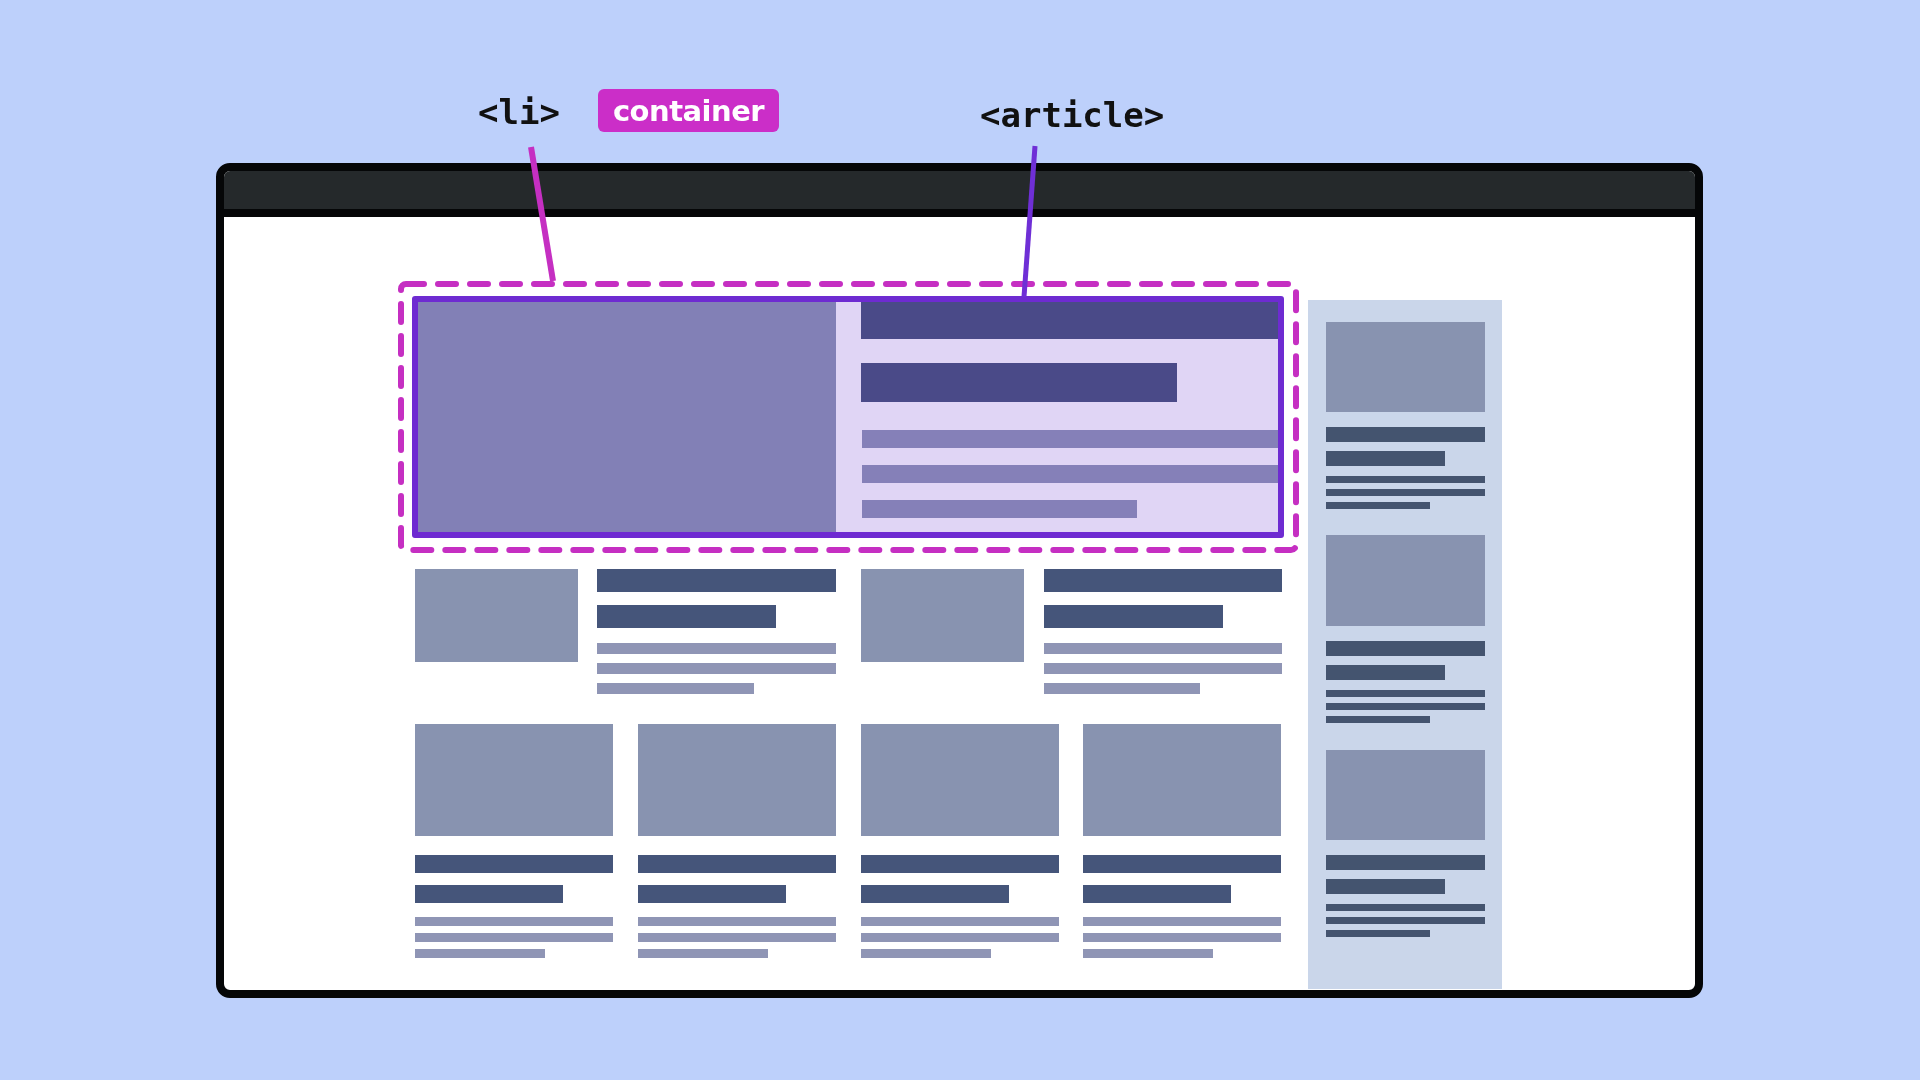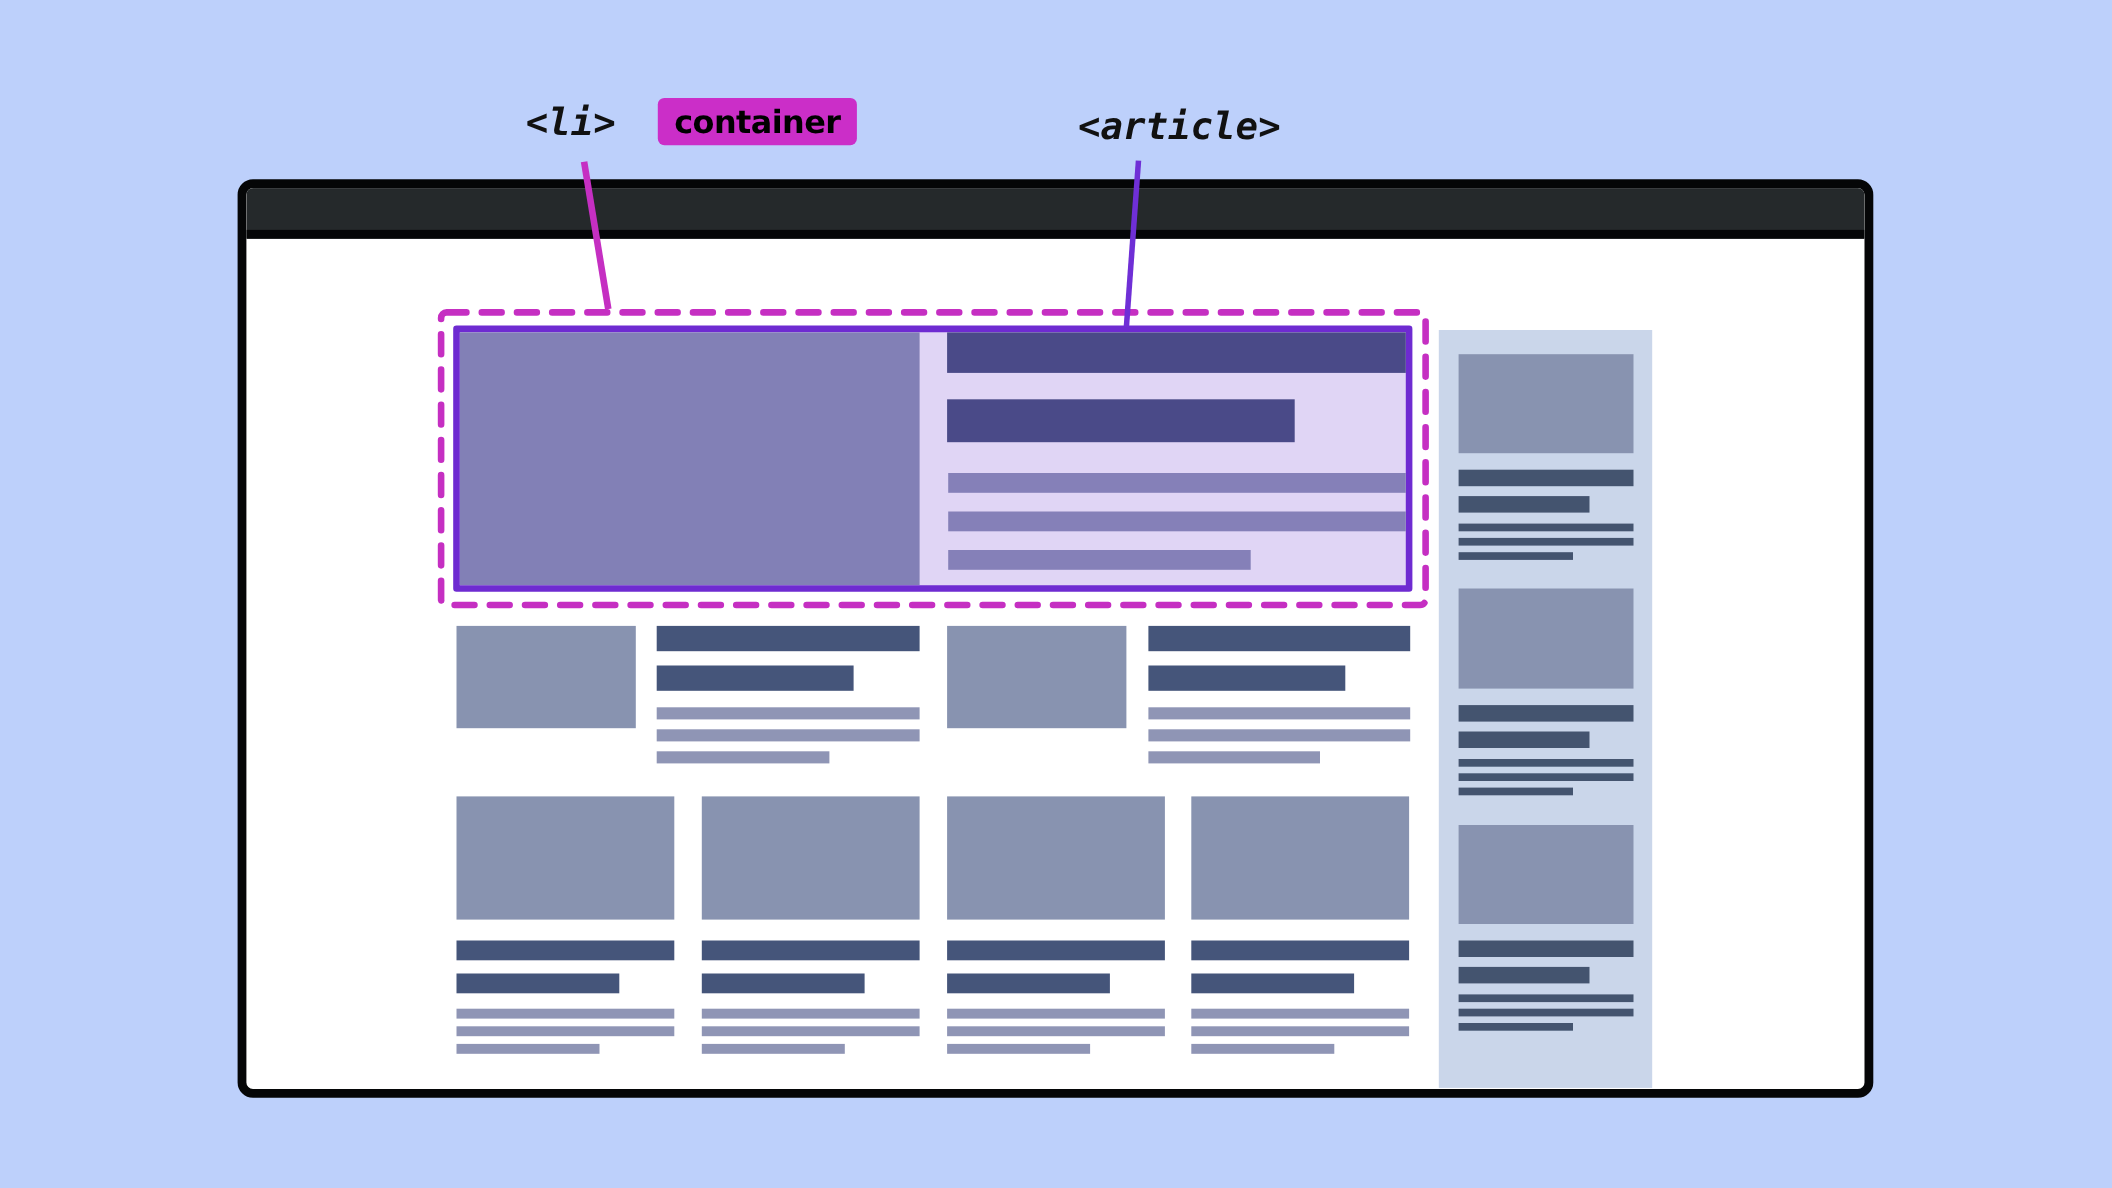--- a/index.html
+++ b/index.html
@@ -1,19 +1,19 @@
 <!DOCTYPE html>
 <html><head>
 <meta charset="utf-8">
 <style>
   html, body { margin:0; padding:0; }
   body { width:1920px; height:1080px; position:relative; overflow:hidden; background:#bdd0fb; font-family:"DejaVu Sans", sans-serif; }
   .abs { position:absolute; }
-  .code-label { font-family:"DejaVu Sans Mono", "Liberation Mono", monospace; font-weight:bold; font-size:34px; color:#111; line-height:1; white-space:nowrap;font-style:italic; }
-  .badge { background:#cb2ec8; color:#000000; border-radius:6px; font-family:"DejaVu Sans", sans-serif; font-weight:bold; font-size:29px; display:flex; align-items:center; justify-content:center; letter-spacing:-0.5px; }
+  .code-label { font-family:"DejaVu Sans Mono", "Liberation Mono", monospace; font-weight:bold; font-size:34px; color:#111; line-height:1; white-space:nowrap; }
+  .badge { background:#cb2ec8; color:#ffffff; border-radius:6px; font-family:"DejaVu Sans", sans-serif; font-weight:bold; font-size:29px; display:flex; align-items:center; justify-content:center; letter-spacing:-0.5px; }
   .window { left:216px; top:163px; width:1487px; height:835px; box-sizing:border-box; border:8px solid #050607; border-radius:14px; background:#fff; overflow:hidden; }
   .titlebar { left:0; top:0; right:0; height:38px; background:#25292b; border-bottom:8px solid #050607; }
   .img { background:#8893b0; }
   .dark { background:#45557a; }
   .light { background:#8f95b5; }
   .sdark { background:#44546f; }
   .sidebar { background:#cad6ea; }
   svg { position:absolute; left:0; top:0; overflow:visible; }
 </style>
 </head>

